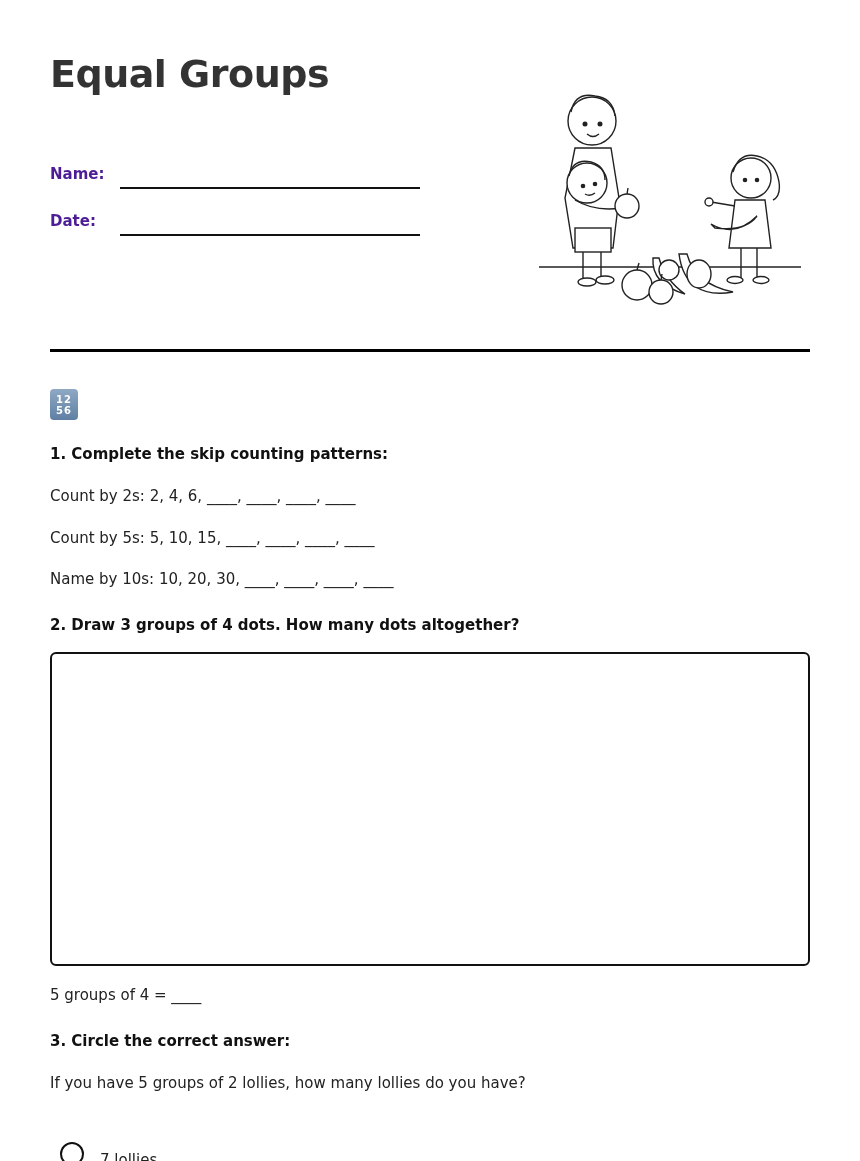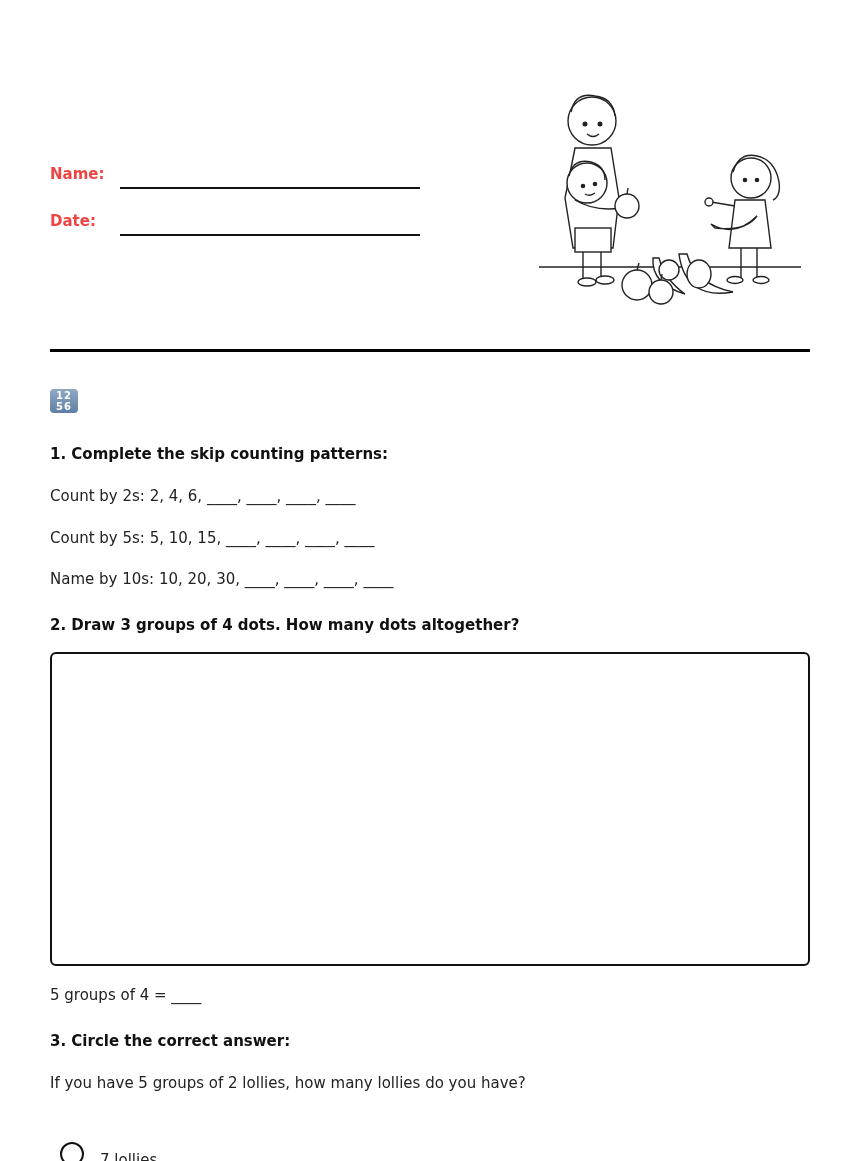--- a/index.html
+++ b/index.html
@@ -7,36 +7,36 @@
       width: 860px; height: 1161px; overflow: hidden; position: relative;
       font-family: "DejaVu Sans", "Liberation Sans", sans-serif;
       color: #111;
     }
     .title {
       position: absolute; left: 50px; top: 52px; margin: 0;
       font-size: 38px; line-height: 44px; font-weight: bold; color: #333;
       letter-spacing: -0.5px;
     }
     .field-label {
-      position: absolute; left: 50px; font-size: 15px; font-weight: bold; color: #ef4444;
+      position: absolute; left: 50px; font-size: 15px; font-weight: bold; color: #4c1d95;
     }
     .field-line {
       position: absolute; left: 120px; width: 300px; height: 0;
       border-bottom: 2px solid #111;
     }
     .illustration { position: absolute; left: 535px; top: 88px; width: 270px; height: 220px; }
     .divider {
       position: absolute; left: 50px; top: 349px; width: 760px; height: 3px; background: #000;
     }
     .section-title {
       position: absolute; left: 50px; top: 389px; display: flex; align-items: center;
       font-size: 22px; font-weight: bold; color: #333; margin: 0;
     }
     .num-icon {
-      width: 28px; height: 24px; border-radius: 4px; margin-right: 8px;
+      width: 28px; height: 31px; border-radius: 4px; margin-right: 8px;
       background: linear-gradient(#8fa9c4, #5f7fa3);
       color: #fff; font-size: 10px; font-weight: bold; line-height: 11px;
       display: flex; flex-direction: column; align-items: center; justify-content: center;
       letter-spacing: 1px;
     }
     .q-title {
       position: absolute; left: 50px; font-size: 15px; font-weight: bold; color: #111; margin: 0;
     }
     .text-line {
       position: absolute; left: 50px; font-size: 15px; color: #222; margin: 0; white-space: pre;
@@ -50,21 +50,21 @@
     }
     .radio {
       width: 20px; height: 20px; border: 2px solid #111; border-radius: 50%; margin-right: 16px;
     }
     .option-label { font-size: 15px; color: #222; margin-top: 12px; }
   </style>
 </head>
 <body>
 
 <h1 class="title">
-  <br>
+  <span>Equal Groups</span><br>
 </h1>
 
 <span class="field-label" style="top:165px;">Name:</span>
 <div class="field-line" style="top:187px;"></div>
 <span class="field-label" style="top:212px;">Date:</span>
 <div class="field-line" style="top:234px;"></div>
 
 <div class="illustration">
   <svg width="270" height="220" viewBox="0 0 270 220" fill="none" stroke="#222" stroke-width="1.4">
 

